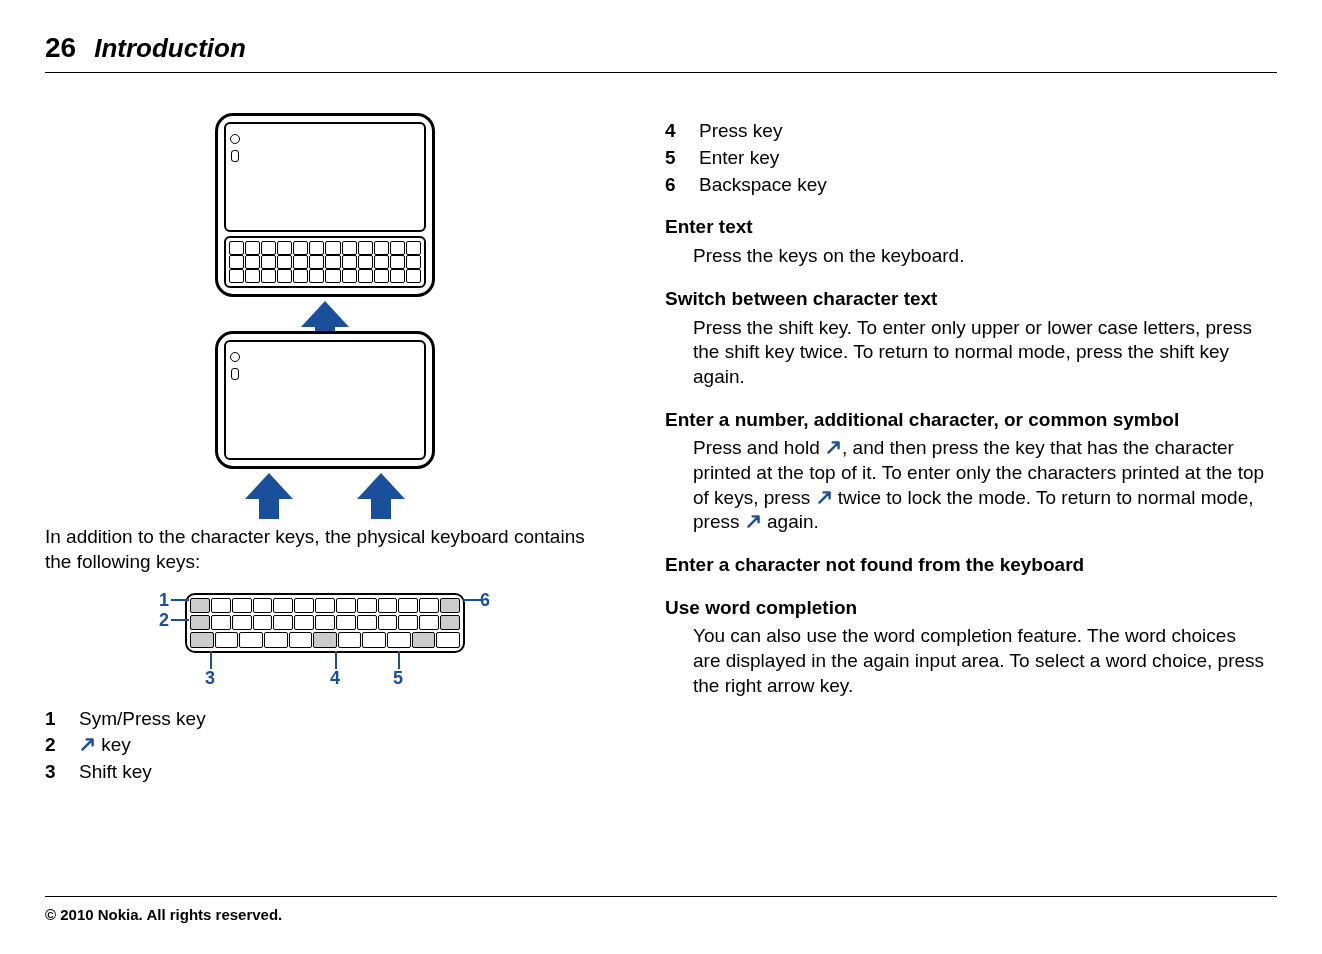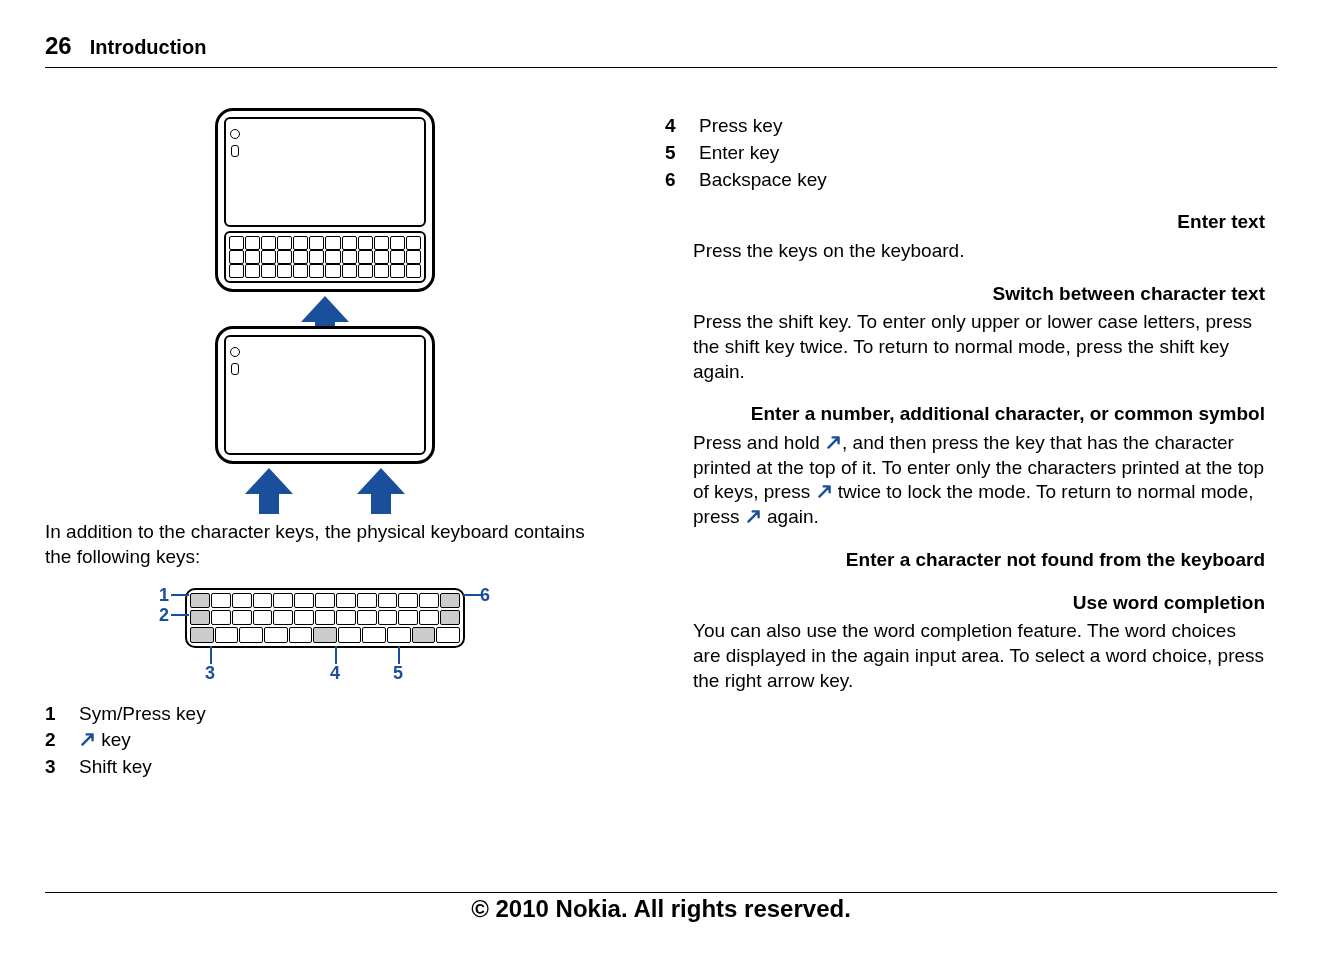--- a/index.html
+++ b/index.html
@@ -18,26 +18,27 @@
   }
   .header {
     display: flex;
     align-items: baseline;
     border-bottom: 1.5px solid #000;
     padding-bottom: 6px;
     margin-bottom: 40px;
   }
   .page-num {
     font-weight: bold;
-    font-size: 24px;
+    font-size: 28px;
     margin-right: 18px;
   }
   .section-title {
     font-weight: bold;
-    font-size: 20px;
+    font-size: 26px;
+    font-style: italic;
   }
   .columns {
     display: flex;
     gap: 60px;
   }
   .col {
     flex: 1;
     min-width: 0;
   }
   .col-left { max-width: 560px; }
@@ -187,42 +188,42 @@
     font-weight: bold;
     width: 34px;
   }
   .legend-text { flex: 1; }
 
   
   .subhead {
     font-weight: bold;
     margin-top: 18px;
     margin-bottom: 4px;
-    text-align: right;
   }
   .body-text { margin-bottom: 2px; margin-left: 28px; }
 
   
   .sym-icon {
     display: inline-block;
     width: 17px; height: 17px;
     vertical-align: -2px;
     position: relative;
   }
   .sym-icon svg { width: 17px; height: 17px; display: block; }
 
   
   .footer {
     position: absolute;
     left: 45px; right: 45px;
     bottom: 30px;
     border-top: 1.5px solid #000;
-    text-align: center;
-    font-weight: bold;
-    font-size: 24px;
+    padding-top: 8px;
+    text-align: left;
+    font-weight: bold;
+    font-size: 15px;
   }
 </style>
 </head>
 <body>
 
 <div class="page">
 
   <div class="header">
     <span class="page-num">26</span>
     <span class="section-title">Introduction</span>

